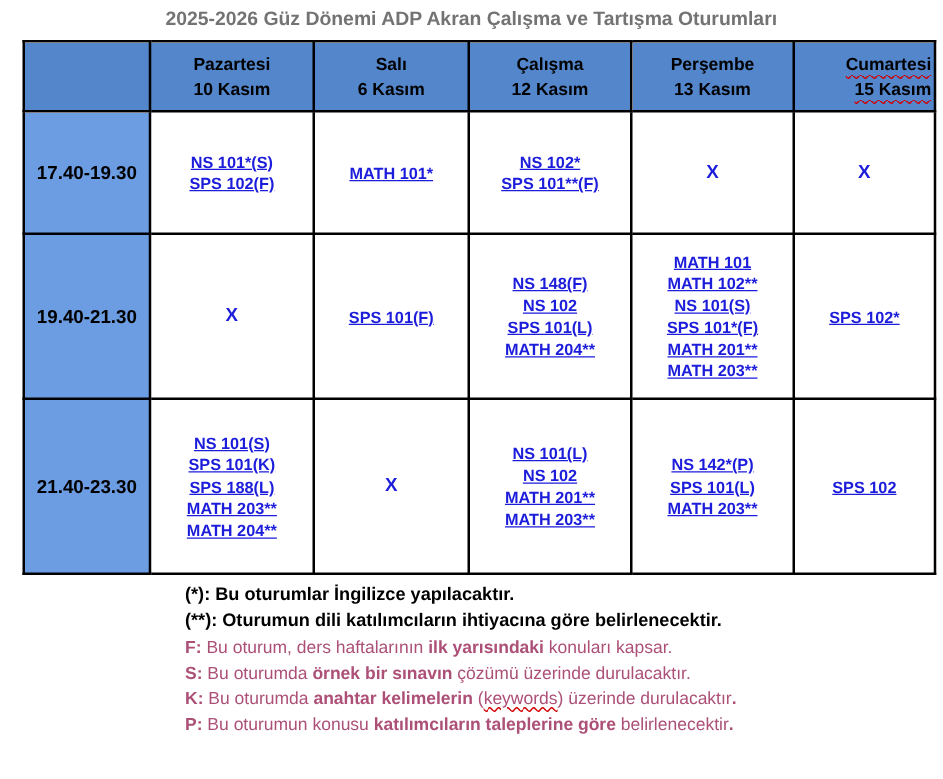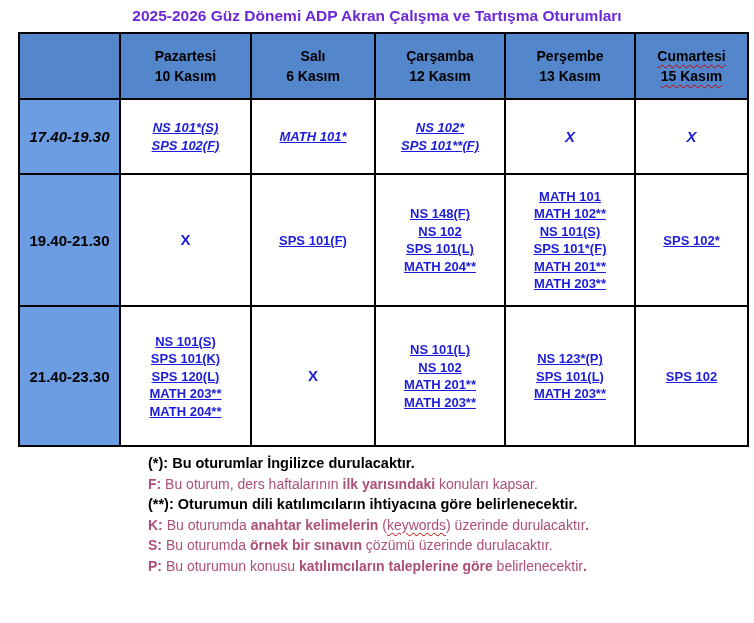--- a/index.html
+++ b/index.html
@@ -12,33 +12,33 @@
   }
   *{box-sizing:border-box;}
   html,body{margin:0;padding:0;background:#ffffff;}
   .page{
     width:754px;height:623px;background:#ffffff;overflow:hidden;
     font-family:"Liberation Sans","DejaVu Sans",sans-serif;color:#000;
     position:relative;
   }
   .title{ text-align:center;padding-top:5px; }
   .title .tline{
-    font-size:15.5px;font-weight:bold;line-height:22px;color:#6d28d9;
+    font-size:15.5px;font-weight:bold;line-height:22px;color:#737373;
   }
   table.schedule{
     border-collapse:collapse;table-layout:fixed;
     margin:5px 0 0 18px;width:729px;
   }
   table.schedule th,table.schedule td{
     border:2px solid var(--border);
     padding:2px;vertical-align:middle;text-align:center;
     overflow:hidden;
   }
-  tr.header-row{height:66px;}
-  tr.row-0{height:75px;font-style:italic;}
+  tr.header-row{height:56px;}
+  tr.row-0{height:98px;}
   tr.row-1{height:132px;}
   tr.row-2{height:140px;}
   th.corner-cell{background:var(--header-bg);}
   th.day-header{
     background:var(--header-bg);color:#000;font-weight:bold;font-size:14px;line-height:20px;
   }
   td.time-cell{
     background:var(--time-bg);color:#000;font-weight:bold;font-size:15px;
   }
   td.content-cell{background:#ffffff;}
@@ -49,20 +49,21 @@
   }
   .x-mark{
     color:var(--link);font-weight:bold;font-size:15px;
   }
   .squiggle{
     text-decoration-line:underline;
     text-decoration-style:wavy;
     text-decoration-color:var(--squiggle);
     text-decoration-thickness:1px;
     text-underline-offset:3px;
+    text-align:right;
   }
   .footnotes{margin:6px 0 0 148px;}
   .note{font-size:14px;line-height:20.5px;white-space:nowrap;}
   .note.black{color:#000;font-weight:bold;font-size:14.5px;}
   .note.rose{color:var(--rose);}
   .note .b{font-weight:bold;}
   .note .sq{
     text-decoration-line:underline;text-decoration-style:wavy;
     text-decoration-color:var(--squiggle);text-decoration-thickness:1px;
     text-underline-offset:2px;
@@ -91,21 +92,21 @@
         <th class="corner-cell"></th>
       <th class="day-header">
             <div>Pazartesi</div>
             <div>10 Kasım</div>
           </th>
           <th class="day-header">
             <div>Salı</div>
             <div>6 Kasım</div>
           </th>
           <th class="day-header">
-            <div>Çarşamba</div>
+            <div>Çalışma</div>
             <div>12 Kasım</div>
           </th>
           <th class="day-header">
             <div>Perşembe</div>
             <div>13 Kasım</div>
           </th>
           <th class="day-header">
             <div class="squiggle">Cumartesi</div>
             <div class="squiggle">15 Kasım</div>
           </th>
@@ -150,45 +151,45 @@
           </td>
           <td class="content-cell">
             <a class="course-link">SPS 102*</a>
           </td>
         </tr>
         <tr class="row-2">
           <td class="time-cell">21.40-23.30</td>
           <td class="content-cell">
             <a class="course-link">NS 101(S)</a>
             <a class="course-link">SPS 101(K)</a>
-            <a class="course-link">SPS 120(L)</a>
+            <a class="course-link">SPS 188(L)</a>
             <a class="course-link">MATH 203**</a>
             <a class="course-link">MATH 204**</a>
           </td>
           <td class="content-cell"><span class="x-mark">X</span></td>
           <td class="content-cell">
             <a class="course-link">NS 101(L)</a>
             <a class="course-link">NS 102</a>
             <a class="course-link">MATH 201**</a>
             <a class="course-link">MATH 203**</a>
           </td>
           <td class="content-cell">
-            <a class="course-link">NS 123*(P)</a>
+            <a class="course-link">NS 142*(P)</a>
             <a class="course-link">SPS 101(L)</a>
             <a class="course-link">MATH 203**</a>
           </td>
           <td class="content-cell">
             <a class="course-link">SPS 102</a>
           </td>
         </tr>
       </tbody>
   </table>
 
   <div class="footnotes" id="footnotes">
-      <div class="note black"><span class="b">(*): Bu oturumlar İngilizce durulacaktır.</span></div>
+      <div class="note black"><span class="b">(*): Bu oturumlar İngilizce yapılacaktır.</span></div>
+      <div class="note black"><span class="b">(**): Oturumun dili katılımcıların ihtiyacına göre belirlenecektir.</span></div>
       <div class="note rose"><span class="b">F:</span><span> Bu oturum, ders haftalarının </span><span class="b">ilk yarısındaki</span><span> konuları kapsar.</span></div>
-      <div class="note black"><span class="b">(**): Oturumun dili katılımcıların ihtiyacına göre belirlenecektir.</span></div>
+      <div class="note rose"><span class="b">S:</span><span> Bu oturumda </span><span class="b">örnek bir sınavın</span><span> çözümü üzerinde durulacaktır.</span></div>
       <div class="note rose"><span class="b">K:</span><span> Bu oturumda </span><span class="b">anahtar kelimelerin</span><span> (</span><span class="sq">keywords</span><span>) üzerinde durulacaktır</span><span class="b">.</span></div>
-      <div class="note rose"><span class="b">S:</span><span> Bu oturumda </span><span class="b">örnek bir sınavın</span><span> çözümü üzerinde durulacaktır.</span></div>
       <div class="note rose"><span class="b">P:</span><span> Bu oturumun konusu </span><span class="b">katılımcıların taleplerine göre</span><span> belirlenecektir</span><span class="b">.</span></div>
     </div>
 
 </div>
 
 </body></html>

